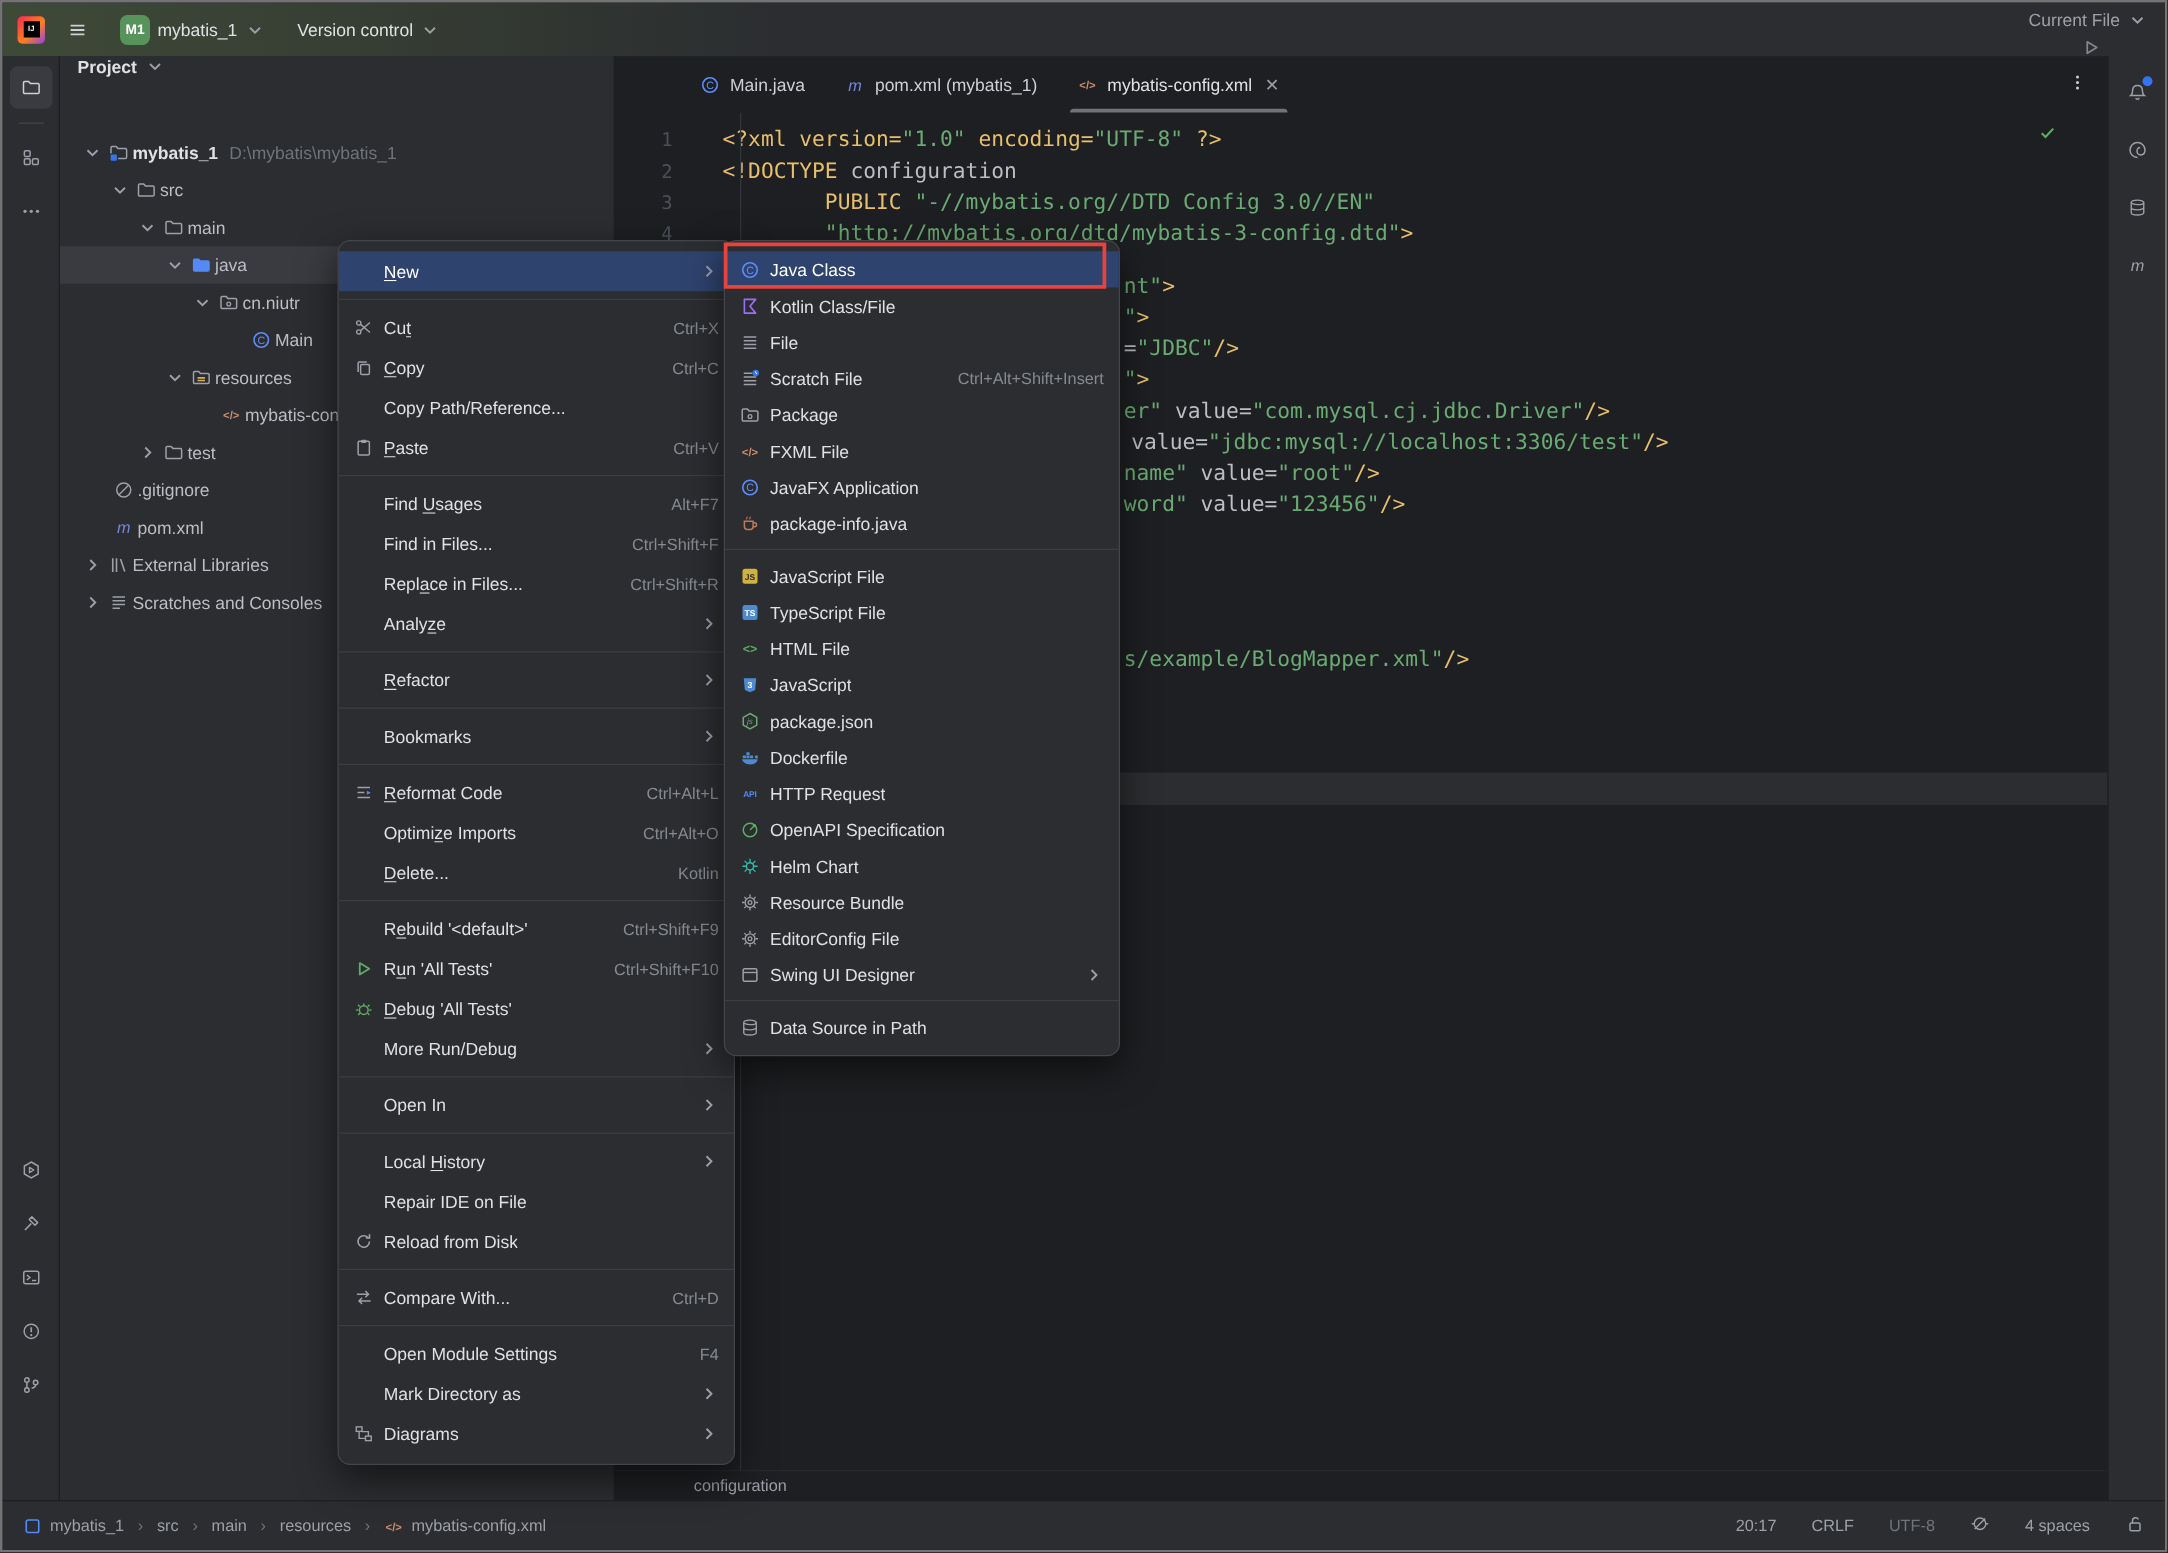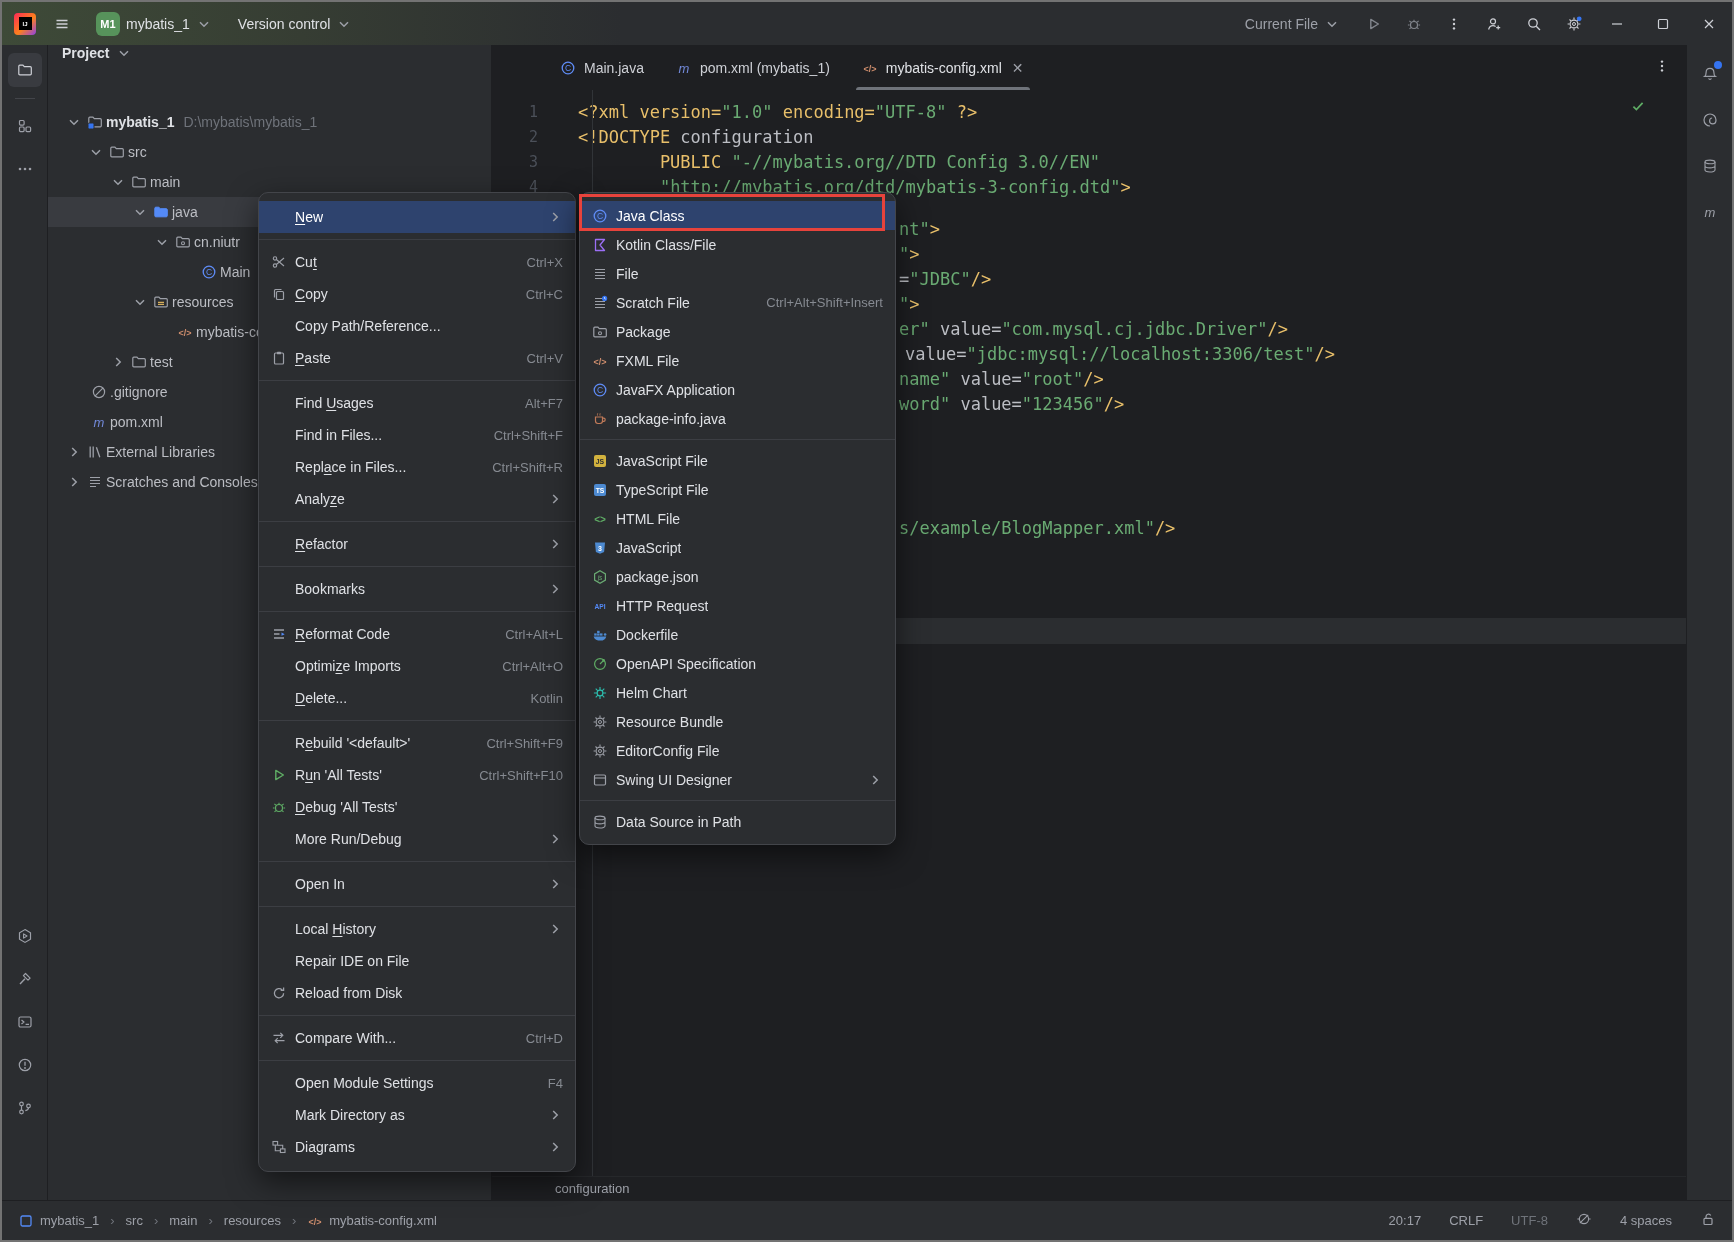--- a/index.html
+++ b/index.html
@@ -14,21 +14,21 @@
   .titlebar{height:43px;display:flex;align-items:center;color:#dfe1e5;font-size:14px;
     background:linear-gradient(90deg,#3e4a38 0px,#363d33 300px,#2b2d30 620px);}
   .tb-left{display:flex;align-items:center;gap:10px;padding-left:12px;}
   .logo{width:22px;height:22px;border-radius:4px;background:linear-gradient(135deg,#fe2857,#fc801d 55%,#8f41e9);
         display:flex;align-items:center;justify-content:center;}
   .logo i{width:13px;height:13px;background:#000;display:flex;align-items:center;justify-content:center;
           font-style:normal;color:#fff;font-size:6px;font-weight:bold;}
   .tb-btn{display:flex;align-items:center;gap:6px;padding:6px 8px;border-radius:6px;cursor:default;}
   .proj-badge{width:24px;height:24px;border-radius:6px;background:#57935b;color:#fff;font-weight:bold;
               font-size:11px;display:flex;align-items:center;justify-content:center;}
-  .tb-right{margin-left:auto;display:flex;align-items:center;height:100%;}
+  .tb-right{margin-left:auto;display:flex;align-items:center;height:100%;flex-direction:column;}
   .tb-ic{padding:0 12px;height:100%;display:flex;align-items:center;}
   .win-btn{width:46px;height:100%;display:flex;align-items:center;justify-content:center;}
   .dim-t{color:#9da0a8;}
 
   
   .main{display:flex;height:1155px;}
   .leftstrip{width:46px;border-right:1px solid #1e1f22;display:flex;flex-direction:column;align-items:center;
              padding-top:8px;background:#2b2d30;}
   .strip-btn{width:34px;height:34px;border-radius:6px;display:flex;align-items:center;justify-content:center;margin-bottom:9px;}
   .strip-btn.active{background:#393b40;}
@@ -74,21 +74,21 @@
              background:#2b2d30;border-top:1px solid #1e1f22;}
   .sb-left{display:flex;align-items:center;gap:6px;}
   .crumb{display:flex;align-items:center;gap:6px;}
   .crumb-sep{color:#6f737a;margin:0 5px;}
   .sb-right{margin-left:auto;display:flex;align-items:center;gap:28px;}
   .dim{color:#6f737a;}
 
   
   .menu{position:absolute;background:#2b2d30;border:1px solid #43454a;border-radius:10px;
         box-shadow:0 10px 30px rgba(0,0,0,.55);padding:8px 0;z-index:50;font-size:14px;color:#dfe1e5;}
-  #ctx-menu{left:256px;top:190px;width:318px;}
+  #ctx-menu{left:268px;top:190px;width:318px;}
   #new-submenu{left:577px;top:190px;width:317px;}
   .mi{height:32px;display:flex;align-items:center;padding:0 12px;white-space:nowrap;}
   #new-submenu .mi{height:29px;}
   .mi.hl{background:#2e436e;color:#fff;}
   .mi-ic{width:16px;margin-right:8px;display:inline-flex;justify-content:center;flex:none;}
   .mi-label{overflow:hidden;}
   .mi-right{margin-left:auto;color:#868a91;font-size:13px;padding-left:18px;}
   .mi-arrow{margin-left:auto;padding-left:18px;display:inline-flex;}
   .msep{height:1px;background:#3c3e43;margin:6px 0;}
   .mn{text-decoration:underline;text-underline-offset:2px;}
@@ -983,45 +983,45 @@
               <text x="8" y="10.6" font-size="6.5" font-style="italic" fill="#6aab73" text-anchor="middle">js</text>
             </svg>
           </span>
         </span>
         <span class="mi-label">package.json</span>
       </div>
       <div class="mi ">
         <span class="mi-ic">
           <span class="ic ">
             <svg viewBox="0 0 16 16" width="16" height="16">
-              <text x="8" y="10.8" font-size="6.6" font-weight="bold" fill="#548af7" text-anchor="middle">API</text>
-            </svg>
-          </span>
-        </span>
-        <span class="mi-label">HTTP Request</span>
-      </div>
-      <div class="mi ">
-        <span class="mi-ic">
-          <span class="ic ">
-            <svg viewBox="0 0 16 16" width="16" height="16">
               <rect x="2.2" y="6.4" width="2.5" height="2.2" fill="#4d8ad1"></rect>
               <rect x="5.1" y="6.4" width="2.5" height="2.2" fill="#4d8ad1"></rect>
               <rect x="8" y="6.4" width="2.5" height="2.2" fill="#4d8ad1"></rect>
               <rect x="5.1" y="3.8" width="2.5" height="2.2" fill="#4d8ad1"></rect>
               <path d="M1.6 9.4h12.6c-.4 2.6-2.6 4.2-5.7 4.2-3.3 0-6.1-1.3-6.9-4.2z" fill="#4d8ad1"></path>
               <circle cx="13.1" cy="7.5" r="1.3" fill="#4d8ad1"></circle>
             </svg>
           </span>
         </span>
         <span class="mi-label">Dockerfile</span>
       </div>
       <div class="mi ">
         <span class="mi-ic">
           <span class="ic ">
             <svg viewBox="0 0 16 16" width="16" height="16">
+              <text x="8" y="10.8" font-size="6.6" font-weight="bold" fill="#548af7" text-anchor="middle">API</text>
+            </svg>
+          </span>
+        </span>
+        <span class="mi-label">HTTP Request</span>
+      </div>
+      <div class="mi ">
+        <span class="mi-ic">
+          <span class="ic ">
+            <svg viewBox="0 0 16 16" width="16" height="16">
               <circle cx="8" cy="8" r="5.4" fill="none" stroke="#5fad65" stroke-width="1.2"></circle>
               <path d="M8 8l3.4-3.4" stroke="#5fad65" stroke-width="1.2"></path>
               <circle cx="11.6" cy="4.4" r="1.3" fill="#5fad65"></circle>
             </svg>
           </span>
         </span>
         <span class="mi-label">OpenAPI Specification</span>
       </div>
       <div class="mi ">
         <span class="mi-ic">

